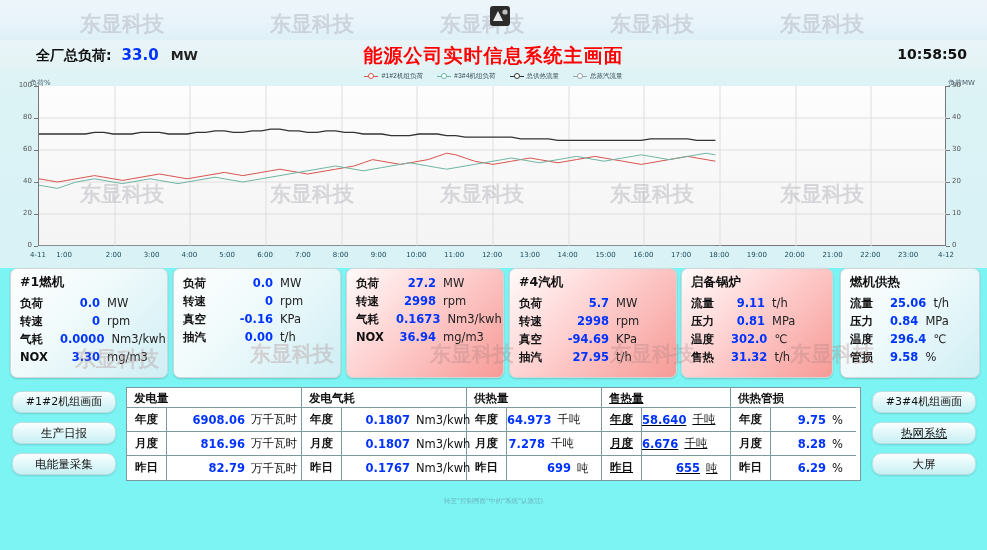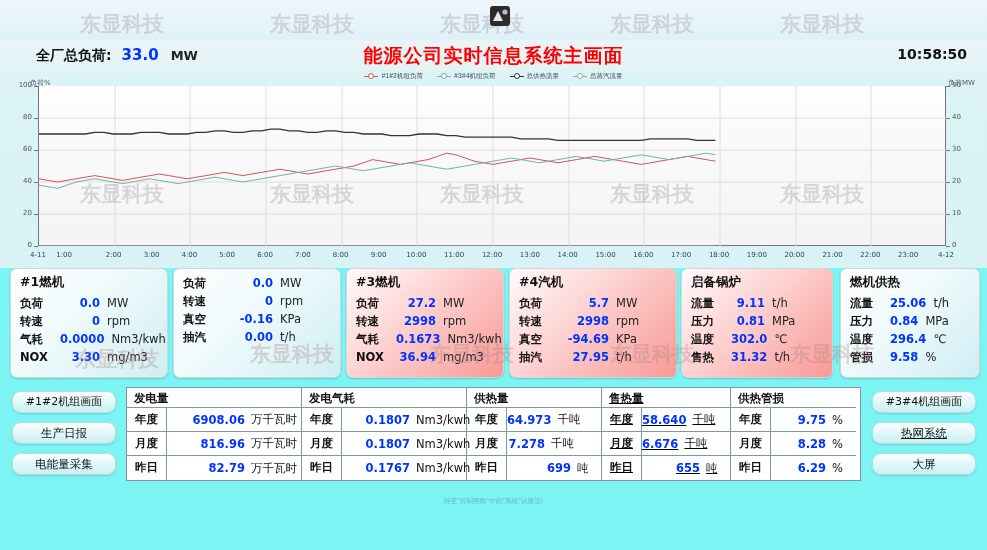--- a/index.html
+++ b/index.html
@@ -340,21 +340,20 @@
         <span class="v">-0.16</span>
         <span class="u">KPa</span>
       </div>
       <div class="prow">
         <span class="k">抽汽</span>
         <span class="v">0.00</span>
         <span class="u">t/h</span>
       </div>
     </div>
     <div class="panel hot" style="left: 346px; width: 158px;">
-      <h4>#3燃机</h4>
       <div class="prow">
         <span class="k">负荷</span>
         <span class="v">27.2</span>
         <span class="u">MW</span>
       </div>
       <div class="prow">
         <span class="k">转速</span>
         <span class="v">2998</span>
         <span class="u">rpm</span>
       </div>

